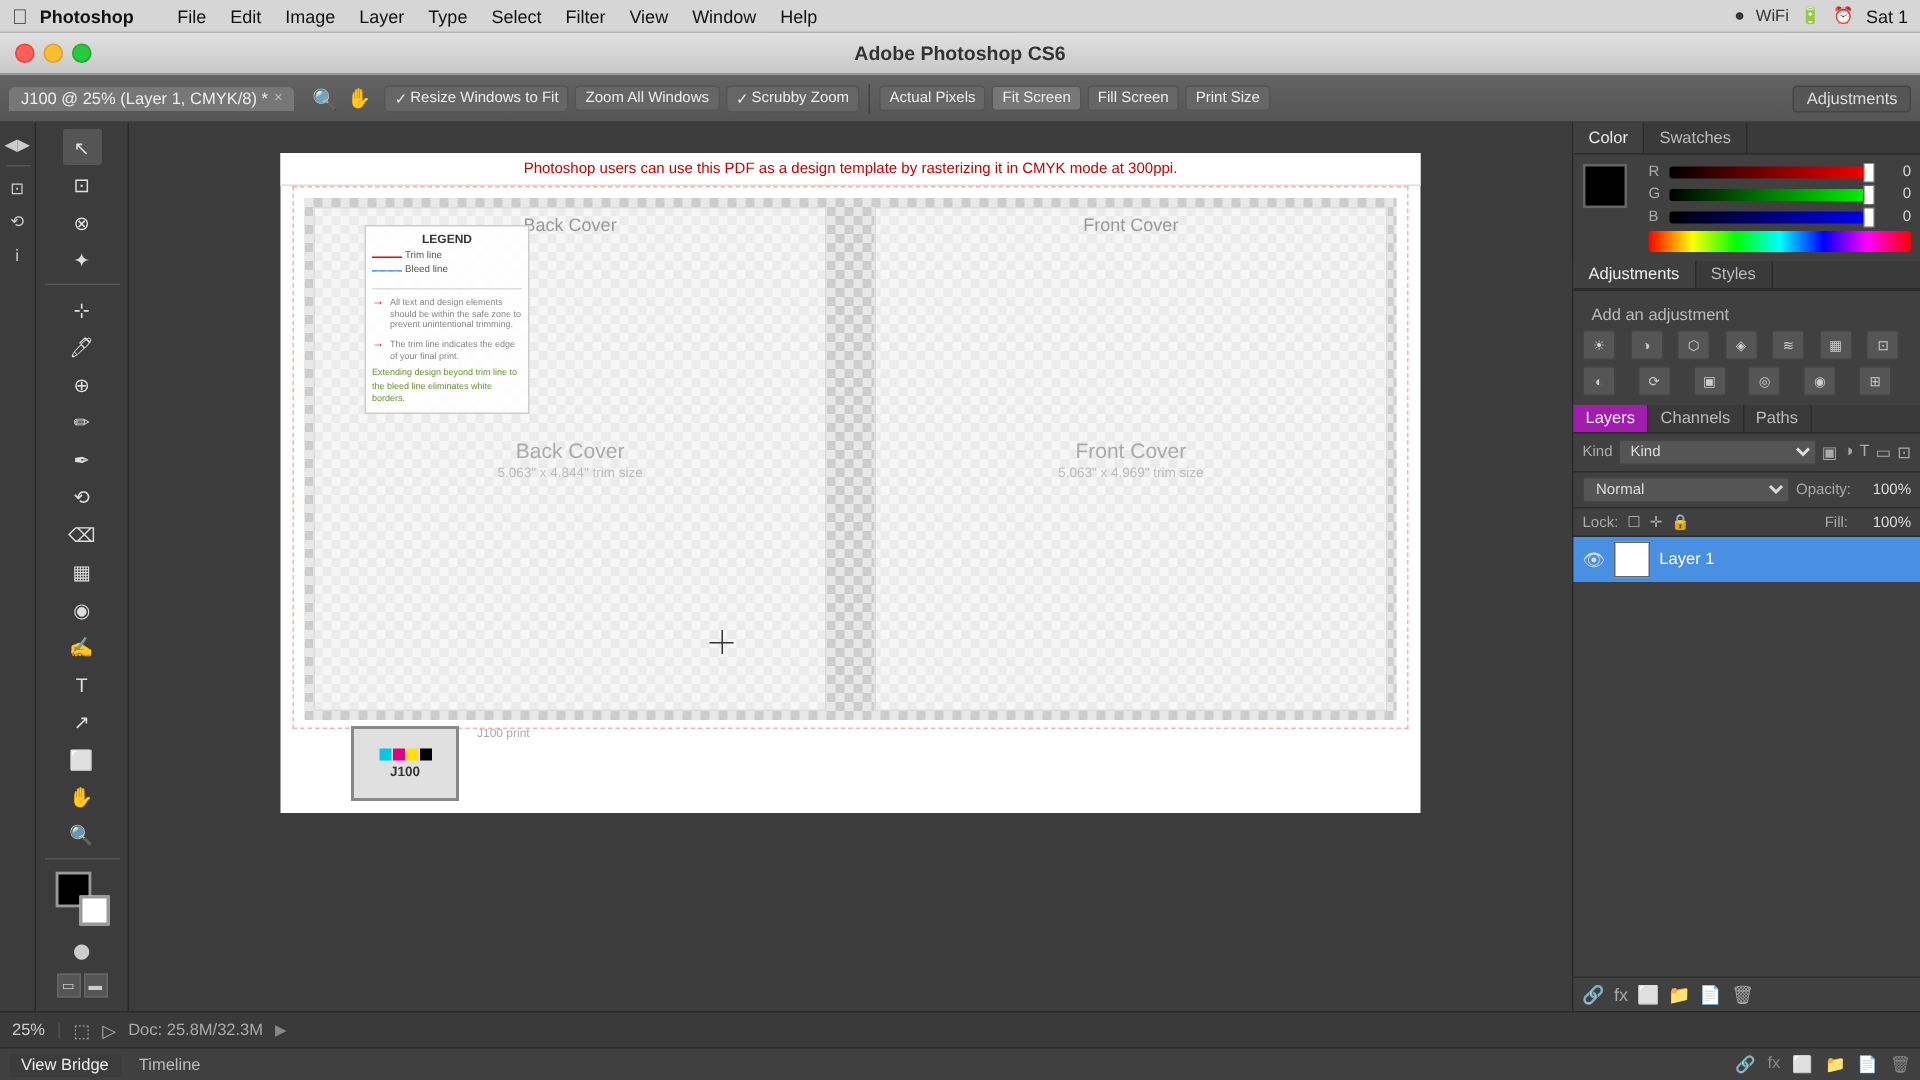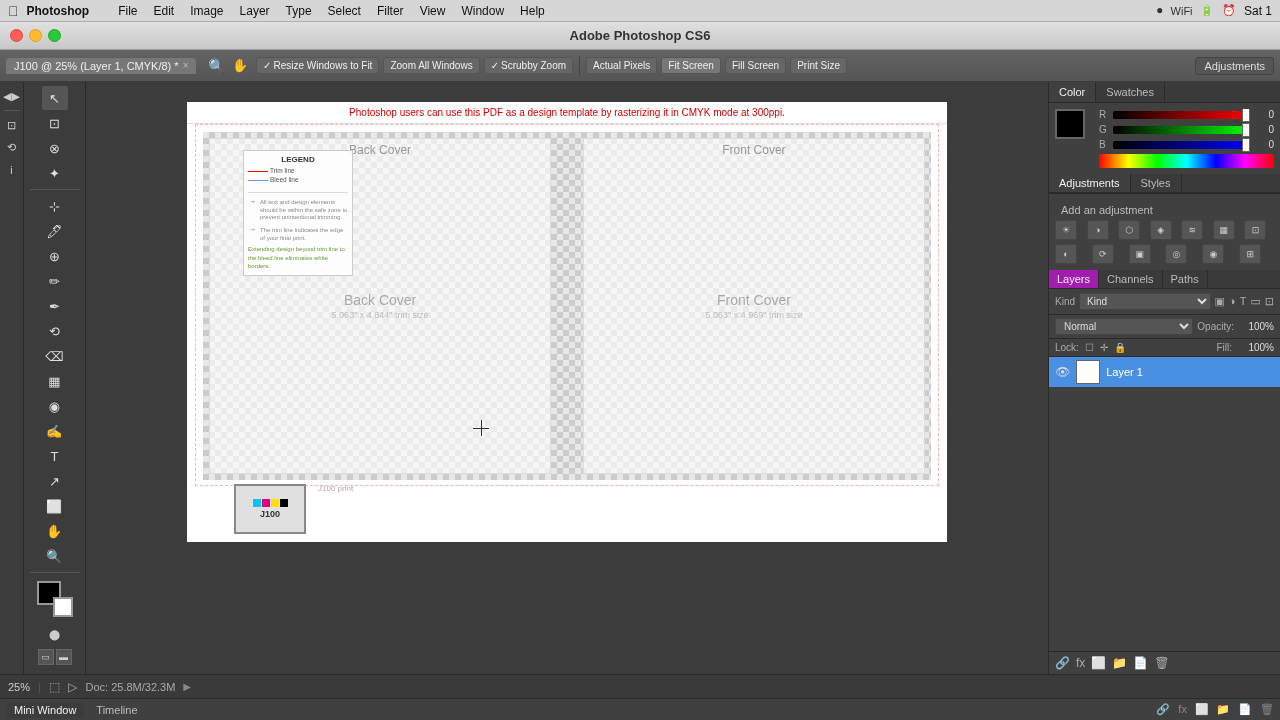--- a/index.html
+++ b/index.html
@@ -703,21 +703,21 @@
 <div id="status-bar">
   <span class="status-zoom">25%</span>
   <span style="color:#555;">|</span>
   <span style="font-size:12px;cursor:pointer;">⬚</span>
   <span style="font-size:12px;cursor:pointer;">▷</span>
   <span class="status-doc">Doc: 25.8M/32.3M</span>
   <span class="status-arrow">▶</span>
 </div>
 
 <div id="bottom-tabs">
-  <div class="bottom-tab active">Mini Window</div>
+  <div class="bottom-tab active">View Bridge</div>
   <div class="bottom-tab">Timeline</div>
   <div class="bottom-tab-icons">
     <span class="bottom-tab-icon">🔗</span>
     <span class="bottom-tab-icon">fx</span>
     <span class="bottom-tab-icon">⬜</span>
     <span class="bottom-tab-icon">📁</span>
     <span class="bottom-tab-icon">📄</span>
     <span class="bottom-tab-icon">🗑</span>
   </div>
 </div>

